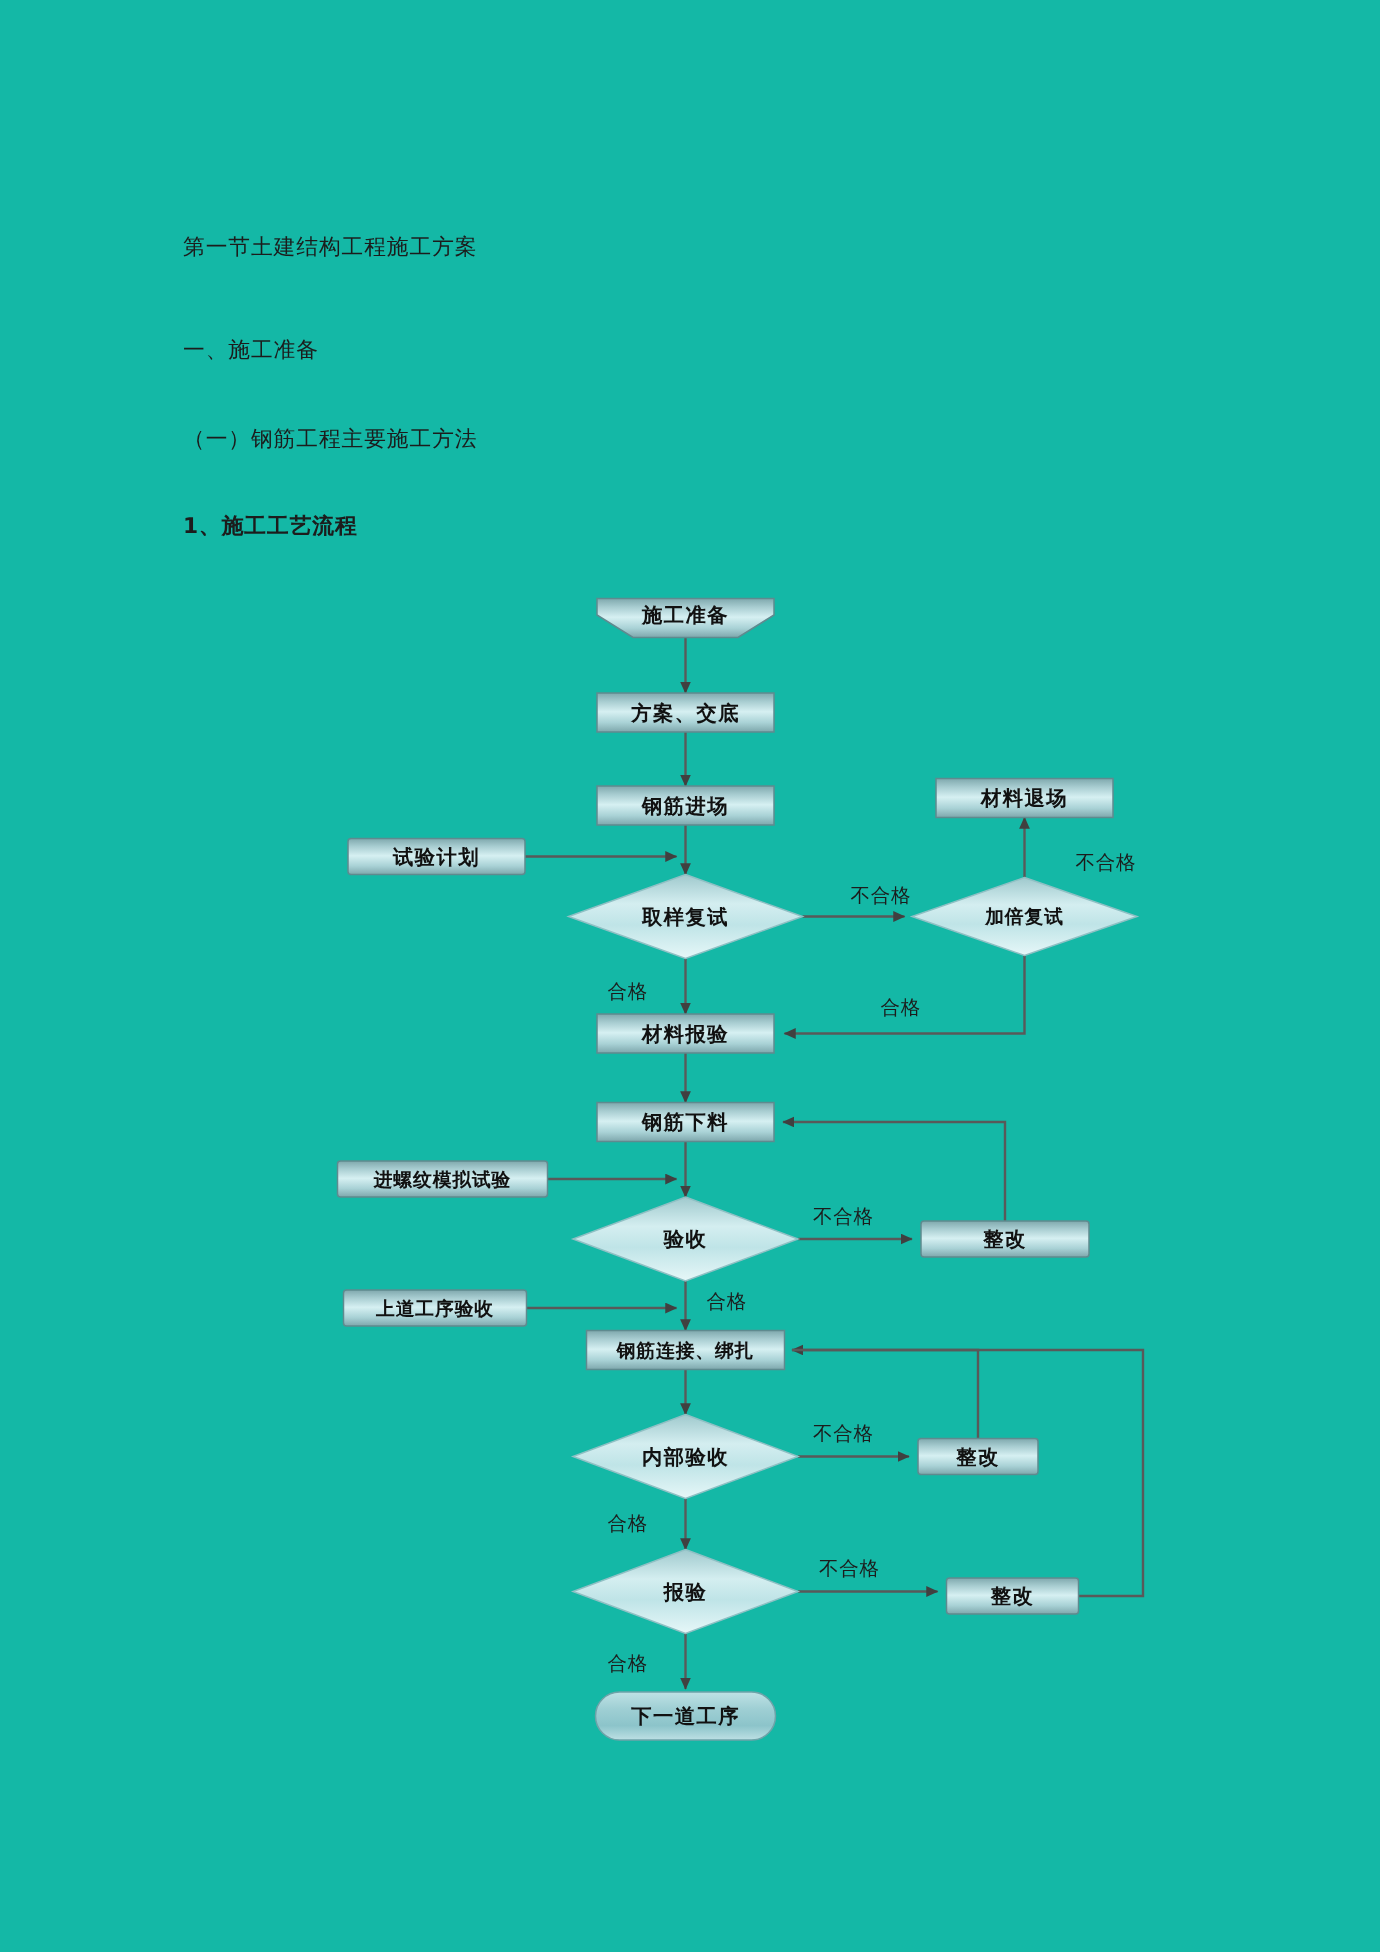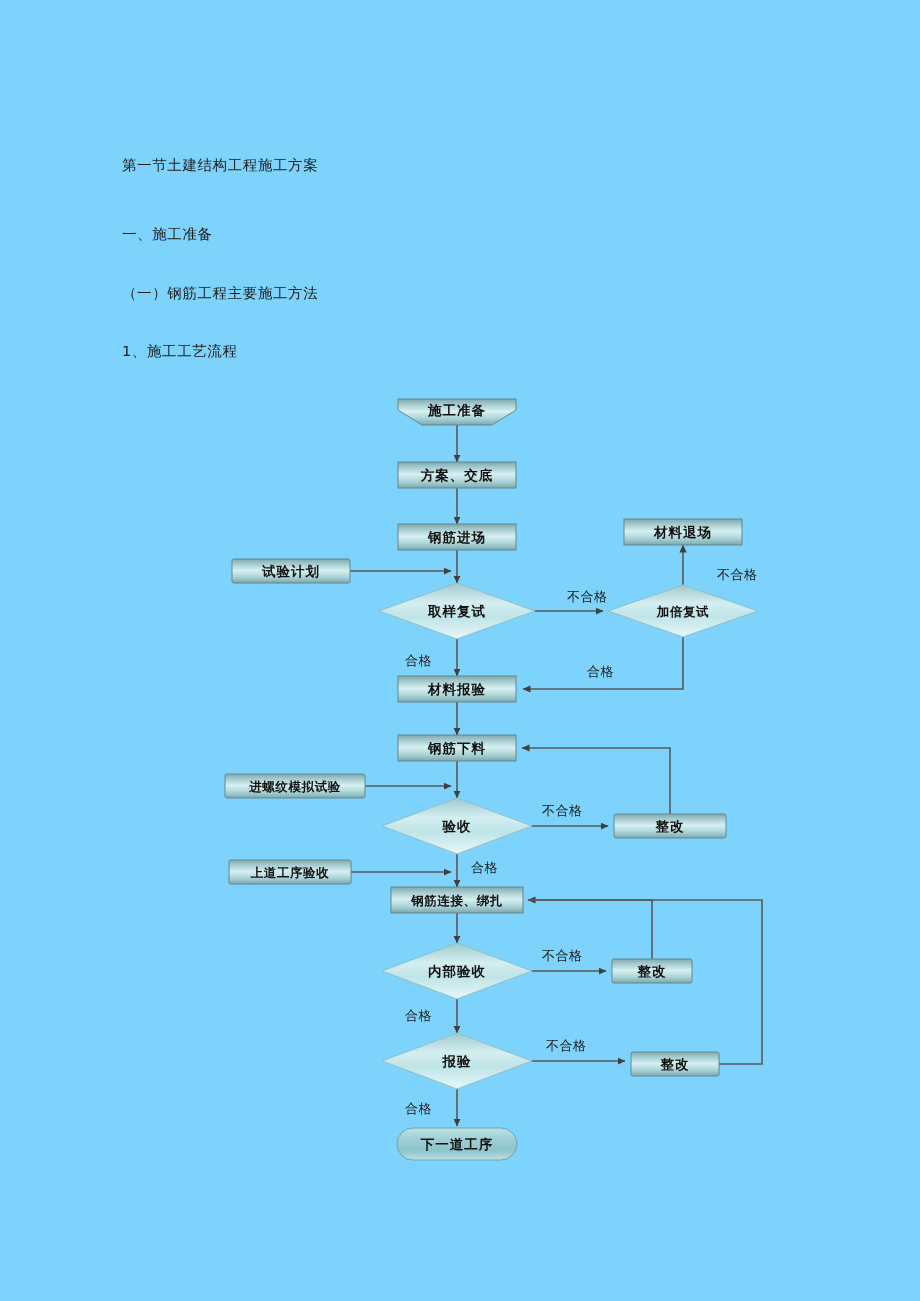--- a/index.html
+++ b/index.html
@@ -12,36 +12,36 @@
     width: 920px;
     height: 1301px;
     position: relative;
     font-family: "DejaVu Sans", "Liberation Sans", sans-serif;
     color: #1a1a1a;
     overflow: hidden;
   }
   #page {
     position: absolute;
     inset: 0;
-    background: #7dd3fc;
+    background: #14b8a6;
     padding-left: 48px;
   }
   .doc-text {
     position: absolute;
     left: 122px;
     font-size: 14.5px;
     line-height: 1.5;
     letter-spacing: 0.6px;
     color: #1c1c1c;
     white-space: nowrap;
   }
   #t-heading   { top: 155px; }
   #t-sec1      { top: 224px; }
   #t-sub1      { top: 283px; }
-  #t-item1     { top: 341px; }
+  #t-item1     { top: 341px; font-weight: bold; }
 
   
   #flow {
     position: absolute;
     left: 5px;
     top: 0;
     width: 920px;
     height: 1143px;
     pointer-events: none;
   }

